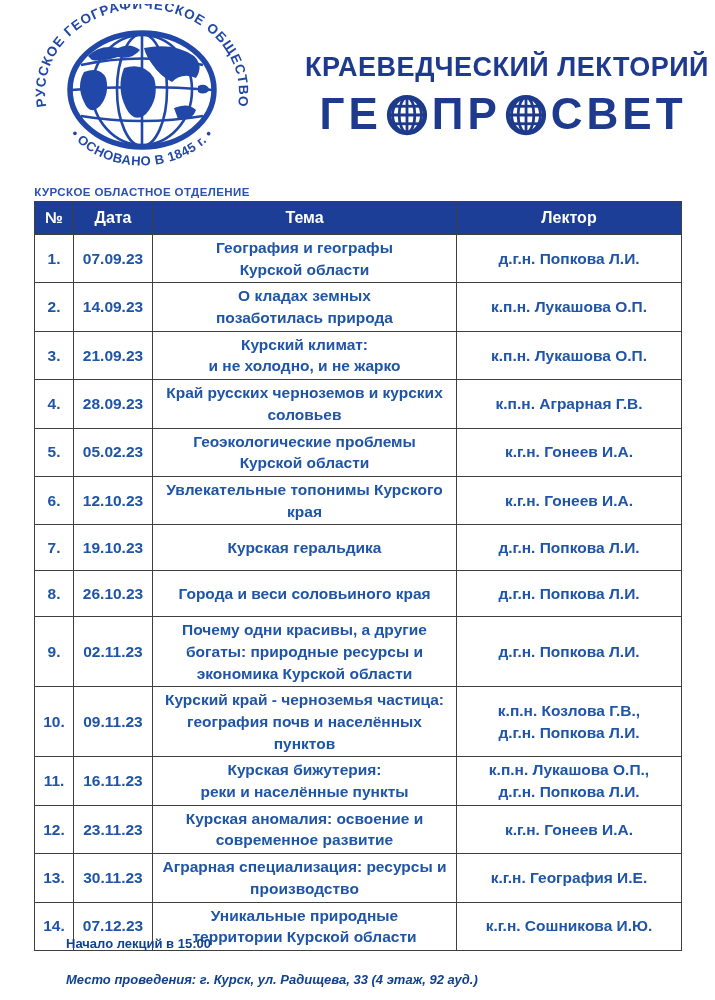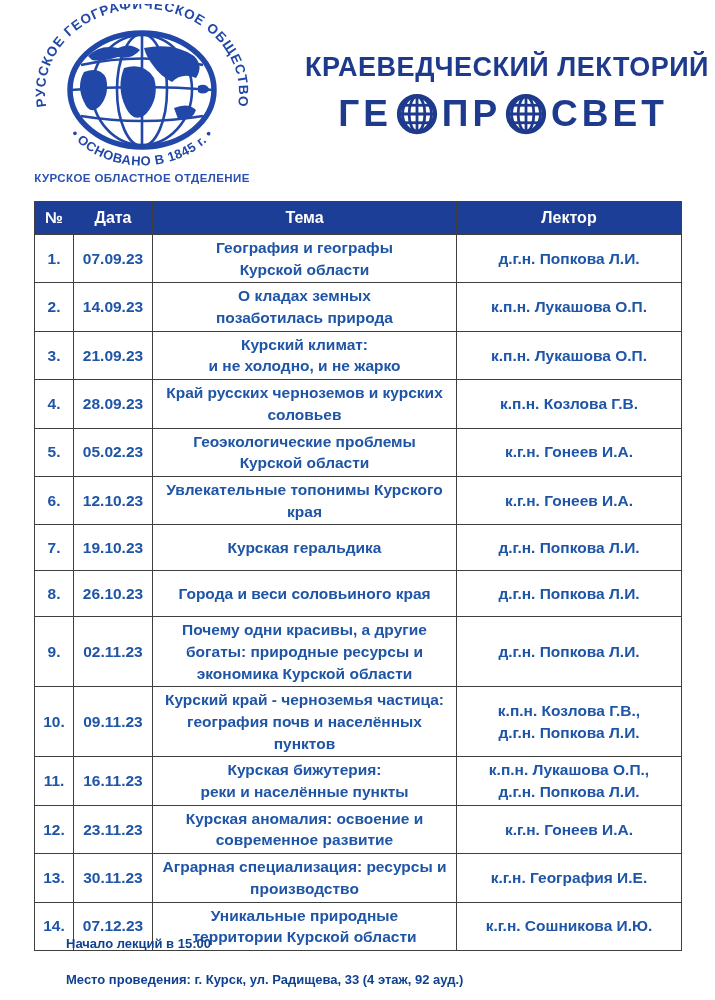--- a/index.html
+++ b/index.html
@@ -9,21 +9,21 @@
     background: #ffffff;
     position: relative;
     overflow: hidden;
   }
   .page { position: absolute; inset: 0; background: #fff; }
 
   
   .logo-wrap { position: absolute; left: 26px; top: 4px; width: 232px; text-align: center; }
   .logo-svg { display: block; }
   .branch-label {
-    margin-top: 2px;
+    margin-top: 16px;
     font-size: 11.5px;
     font-weight: bold;
     letter-spacing: 0.4px;
     color: #2a51b2;
     white-space: nowrap;
   }
 
   
   .title-wrap { position: absolute; left: 305px; top: 52px; width: 396px; text-align: left; }
   .subtitle {
@@ -34,21 +34,21 @@
     white-space: nowrap;
   }
   .brand-line {
     margin-top: 9px;
     display: flex;
     align-items: center;
     justify-content: center;
     gap: 3px;
   }
   .brand-part {
-    font-size: 37px;
+    font-size: 44px;
     font-weight: 800;
     color: #1e3a8c;
     letter-spacing: 4px;
     line-height: 1;
   }
   .brand-globe { display: block; margin: 0 1px; position: relative; top: 1px; }
 
   
   .sched-table {
     position: absolute;
@@ -84,21 +84,21 @@
   
   .footer-line {
     position: absolute;
     left: 66px;
     font-size: 13px;
     font-weight: bold;
     color: #0f418f;
     white-space: nowrap;
   }
   .footer-line.l1 { top: 936px; }
-  .footer-line.l2 { top: 972px; }
+  .footer-line.l2 { top: 972px; font-style: italic; }
 </style>
 </head>
 <body>
 
 <div class="page">
 
   <div class="logo-wrap">
     <svg class="logo-svg" width="232" height="166" viewBox="0 0 232 166">
       <defs>
         <path id="arcTop" d="M 31.6 130 A 97 84 0 1 1 200.4 130" fill="none"></path>
@@ -201,21 +201,21 @@
         <td>21.09.23</td>
         <td>Курский климат:
 и не холодно, и не жарко</td>
         <td>к.п.н. Лукашова О.П.</td>
       </tr>
       <tr>
         <td>4.</td>
         <td>28.09.23</td>
         <td>Край русских черноземов и курских
 соловьев</td>
-        <td>к.п.н. Козлова Г.В.</td>
+        <td>к.п.н. Аграрная Г.В.</td>
       </tr>
       <tr>
         <td>5.</td>
         <td>05.02.23</td>
         <td>Геоэкологические проблемы
 Курской области</td>
         <td>к.г.н. Гонеев И.А.</td>
       </tr>
       <tr>
         <td>6.</td>

